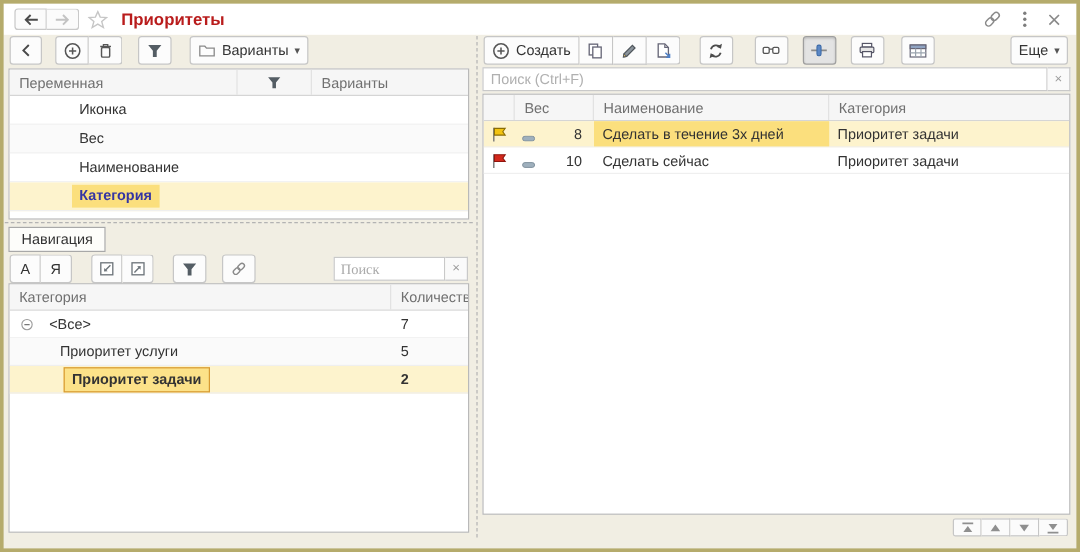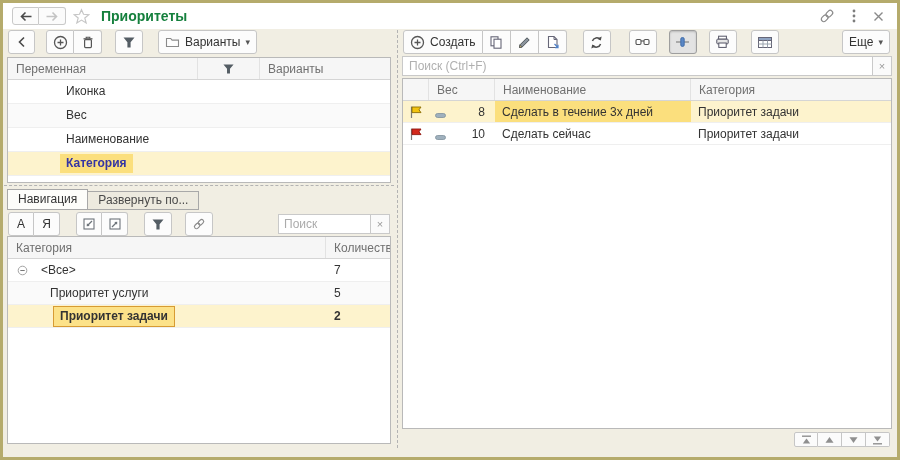--- a/index.html
+++ b/index.html
@@ -9,21 +9,21 @@
   .frame{ position:absolute; inset:0; border:3px solid #b5ab6c; z-index:60; pointer-events:none; }
 
   
   .titlebar{ position:absolute; left:3px; top:3px; right:3px; height:26px; background:#fff;
              display:flex; align-items:center; gap:7px; padding:0 9px; }
   .navpair{ display:flex; }
   .tb-btn{ height:18px; min-width:27px; display:flex; align-items:center; justify-content:center;
            background:#fbfbfb; border:1px solid #c9c9c9; cursor:pointer; }
   .navpair .tb-btn:first-child{ border-radius:3px 0 0 3px; }
   .navpair .tb-btn:last-child{ border-radius:0 3px 3px 0; border-left:none; }
-  .title{ font-size:14px; font-weight:bold; color:#15803d; margin-left:4px; }
+  .title{ font-size:14px; font-weight:bold; color:#b91c1c; margin-left:4px; }
   .title-actions{ margin-left:auto; display:flex; gap:17px; align-items:center; padding-right:4px; }
   .ticon{ display:flex; align-items:center; justify-content:center; cursor:pointer; }
 
   
   .btn{ display:inline-flex; align-items:center; justify-content:center; height:24px;
         background:#fcfcfc; border:1px solid #c6c6c6; border-radius:3px; padding:0 6px; gap:5px;
         color:#333; white-space:nowrap; cursor:pointer; }
   .btn.sq{ width:28px; padding:0; }
   .btn.pressed{ background:#e3e3e3; border-color:#9e9e9e; box-shadow:inset 0 1px 2px rgba(0,0,0,.18); }
   .group{ display:inline-flex; }
@@ -62,21 +62,21 @@
   
   .tabbar{ position:absolute; left:7px; top:189px; display:flex; align-items:flex-end; height:21px; }
   .tab{ padding:0 10px; border:1px solid #a8a8a8; height:21px; line-height:19px;
         background:#fdfdfa; cursor:pointer; }
   .tab.inactive{ background:#edeadf; height:19px; line-height:17px; border-left:none; color:#4a4a4a; }
 
   
   .nav-toolbar{ position:absolute; left:8px; top:212px; width:382px; display:flex; align-items:center; }
   .searchbox{ margin-left:auto; display:flex; height:20px; width:112px; }
   .searchbox input{ flex:1; min-width:0; border:1px solid #c9c9c9; padding:8px 5px; font-size:12px;
-                    font-family:Liberation Sans, sans-serif; color:#333; outline:none; }
+                    font-family:Liberation Serif, serif; color:#333; outline:none; }
   .searchbox input::placeholder{ color:#ababab; }
   .sclear{ width:19px; border:1px solid #c9c9c9; border-left:none; background:#fafafa; color:#9a9a9a;
            display:flex; align-items:center; justify-content:center; font-size:11px; cursor:pointer; }
 
   
   .tree{ left:7px; top:236px; width:384px; height:208px; }
   .tree .ghead{ grid-template-columns:1fr 64px; }
   .tree .trow{ grid-template-columns:1fr 64px; height:23px; }
   .tree .cnt{ padding-left:8px; }
   .tree .lvl0{ display:flex; align-items:center; gap:7px; padding-left:9px; }
@@ -242,21 +242,20 @@
       <div></div>
         <div></div>
     </div>
   </div>
 
   <div class="hsplit"></div>
   <div class="vsplit"></div>
 
   <div class="tabbar">
     <div class="tab active">Навигация</div>
-    <div class="tab inactive">Развернуть по...</div>
   </div>
 
   <div class="nav-toolbar">
     <div class="group">
       <div class="btn sq" style="width:26px">
         <span>А</span>
       </div>
       <div class="btn sq" style="width:26px">
         <span>Я</span>
       </div>

